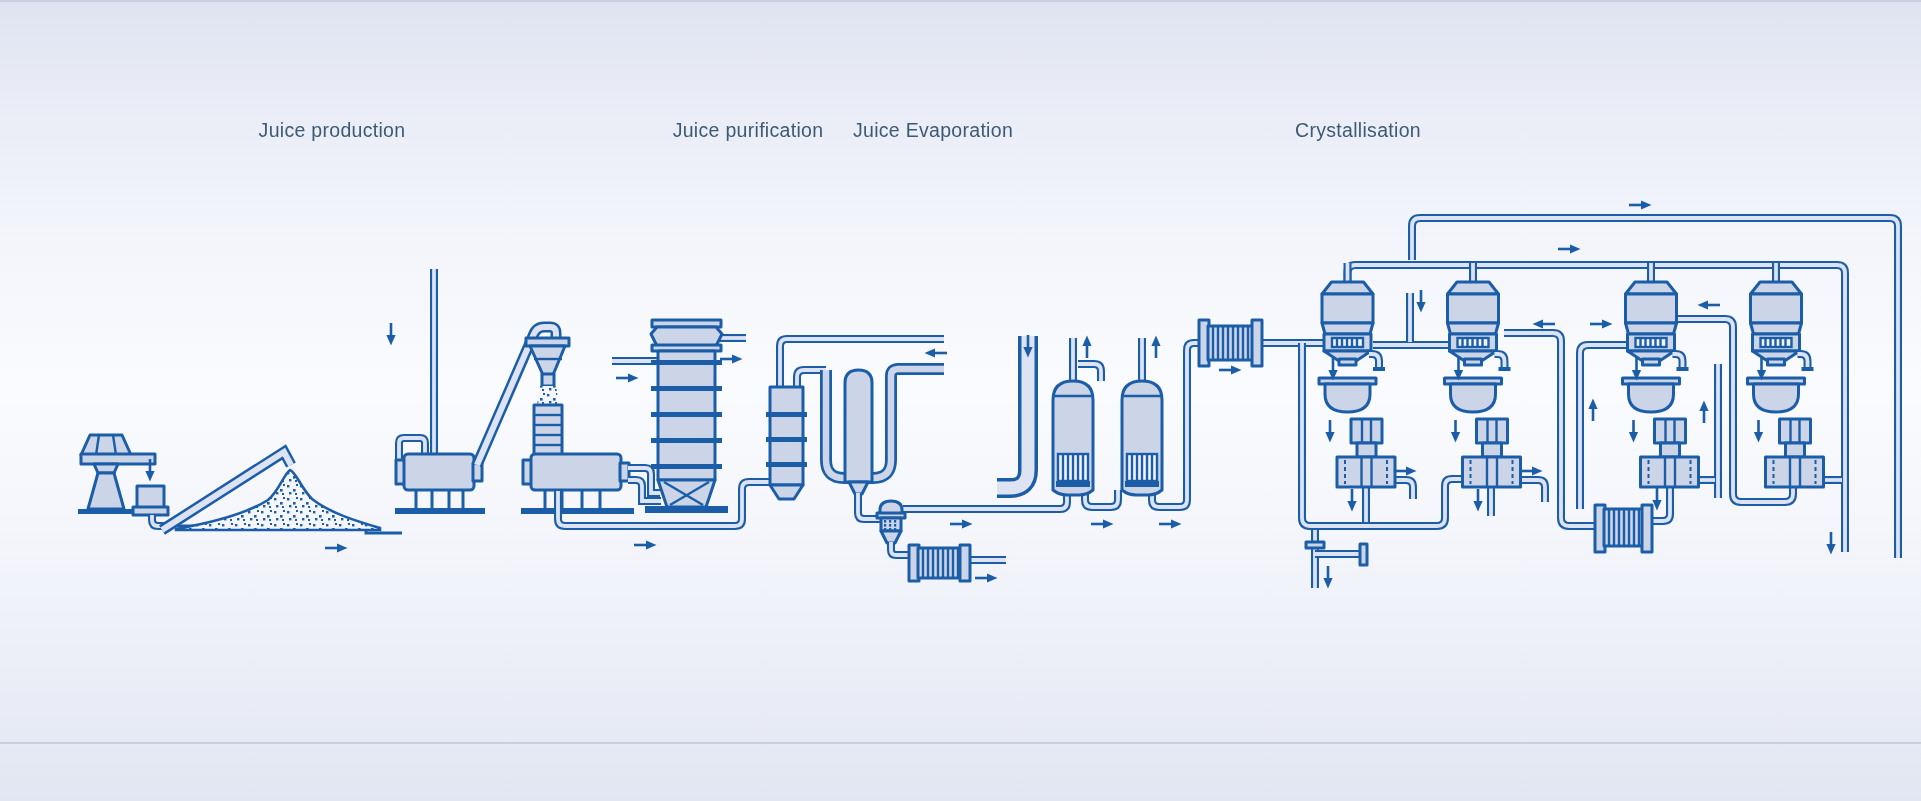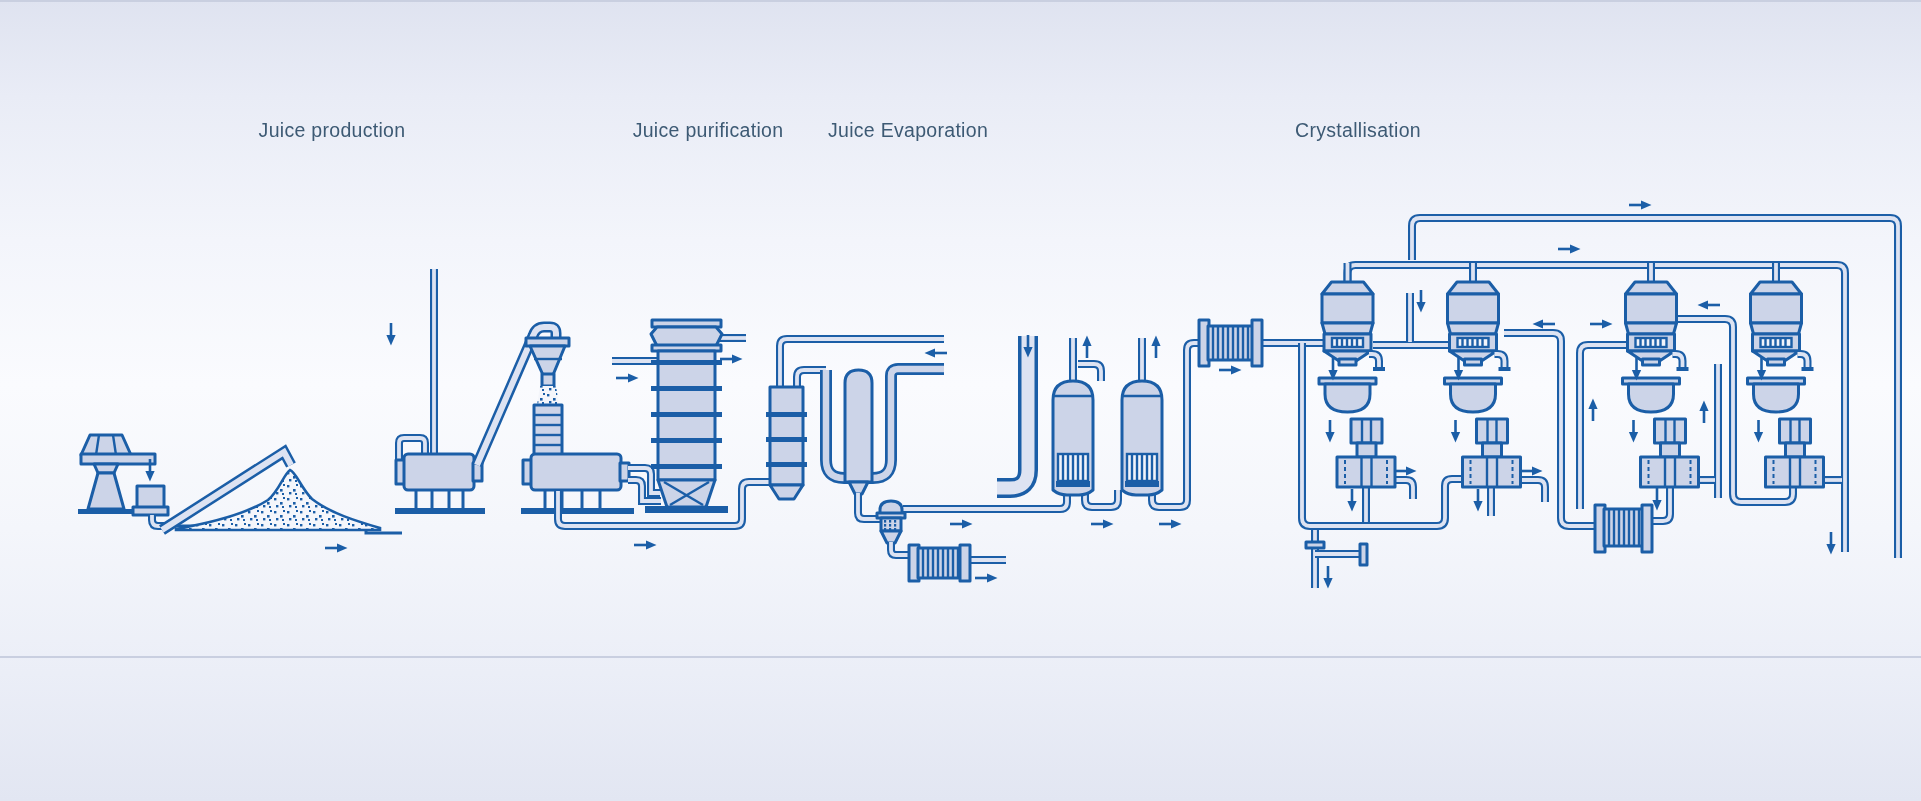--- a/index.html
+++ b/index.html
@@ -1,21 +1,21 @@
 <!DOCTYPE html>
 <html><head>
 <meta charset="utf-8">
 <style>
   html,body{margin:0;padding:0;}
   body{
     width:1921px;height:801px;overflow:hidden;
     font-family:"Liberation Sans", sans-serif;
     background:linear-gradient(180deg,#dfe3f0 0%,#e9ecf6 12%,#f3f5fb 30%,#fafbfe 48%,#f4f6fb 66%,#ebeef7 84%,#e2e6f2 100%);
   }
-  #stage{position:relative;width:1921px;height:658px;box-sizing:border-box;border-top:2px solid #c9cfe0;border-bottom:2px solid #c9cfe0;}
+  #stage{position:relative;width:1921px;height:744px;box-sizing:border-box;border-top:2px solid #c9cfe0;border-bottom:2px solid #c9cfe0;}
   .sec-label{
     position:absolute;top:117px;transform:translateX(-50%);
     font-size:19.5px;letter-spacing:.3px;color:#3d5a74;font-weight:500;white-space:nowrap;
   }
   svg{position:absolute;left:0;top:0;}
   
   .eq{fill:#ccd4e8;stroke:#1b5ea7;stroke-width:3;stroke-linejoin:round;}
   .eqw{fill:#f2f4fb;stroke:#1b5ea7;stroke-width:2.4;}
   .solid{fill:#1b5ea7;stroke:none;}
   .ln{stroke:#1b5ea7;stroke-width:2.4;fill:none;}
@@ -32,22 +32,22 @@
   .pic{fill:none;stroke:#cdd5e9;stroke-width:6.5;}
   #arr line{stroke:#1b5ea7;stroke-width:2.6;}
   #arr path{fill:#1b5ea7;stroke:none;}
 </style>
 </head>
 <body>
 
 <div id="stage">
 
   <div class="sec-label" style="left:332px">Juice production</div>
-  <div class="sec-label" style="left:708px">Juice purification</div>
-  <div class="sec-label" style="left:908px">Juice Evaporation</div>
+  <div class="sec-label" style="left:748px">Juice purification</div>
+  <div class="sec-label" style="left:933px">Juice Evaporation</div>
   <div class="sec-label" style="left:1358px">Crystallisation</div>
 
   <svg width="1921" height="801" viewBox="0 0 1921 801">
     <defs>
       <pattern id="dots" width="13" height="13" patternUnits="userSpaceOnUse">
         <rect width="13" height="13" fill="#f4f6fb"></rect>
         <rect x="1" y="2" width="2.4" height="2.4" fill="#1b5ea7"></rect>
         <rect x="7" y="6" width="2.6" height="2.6" fill="#1b5ea7"></rect>
         <rect x="10" y="1" width="2" height="2" fill="#1b5ea7"></rect>
         <rect x="3" y="9" width="2.4" height="2.4" fill="#1b5ea7"></rect>

